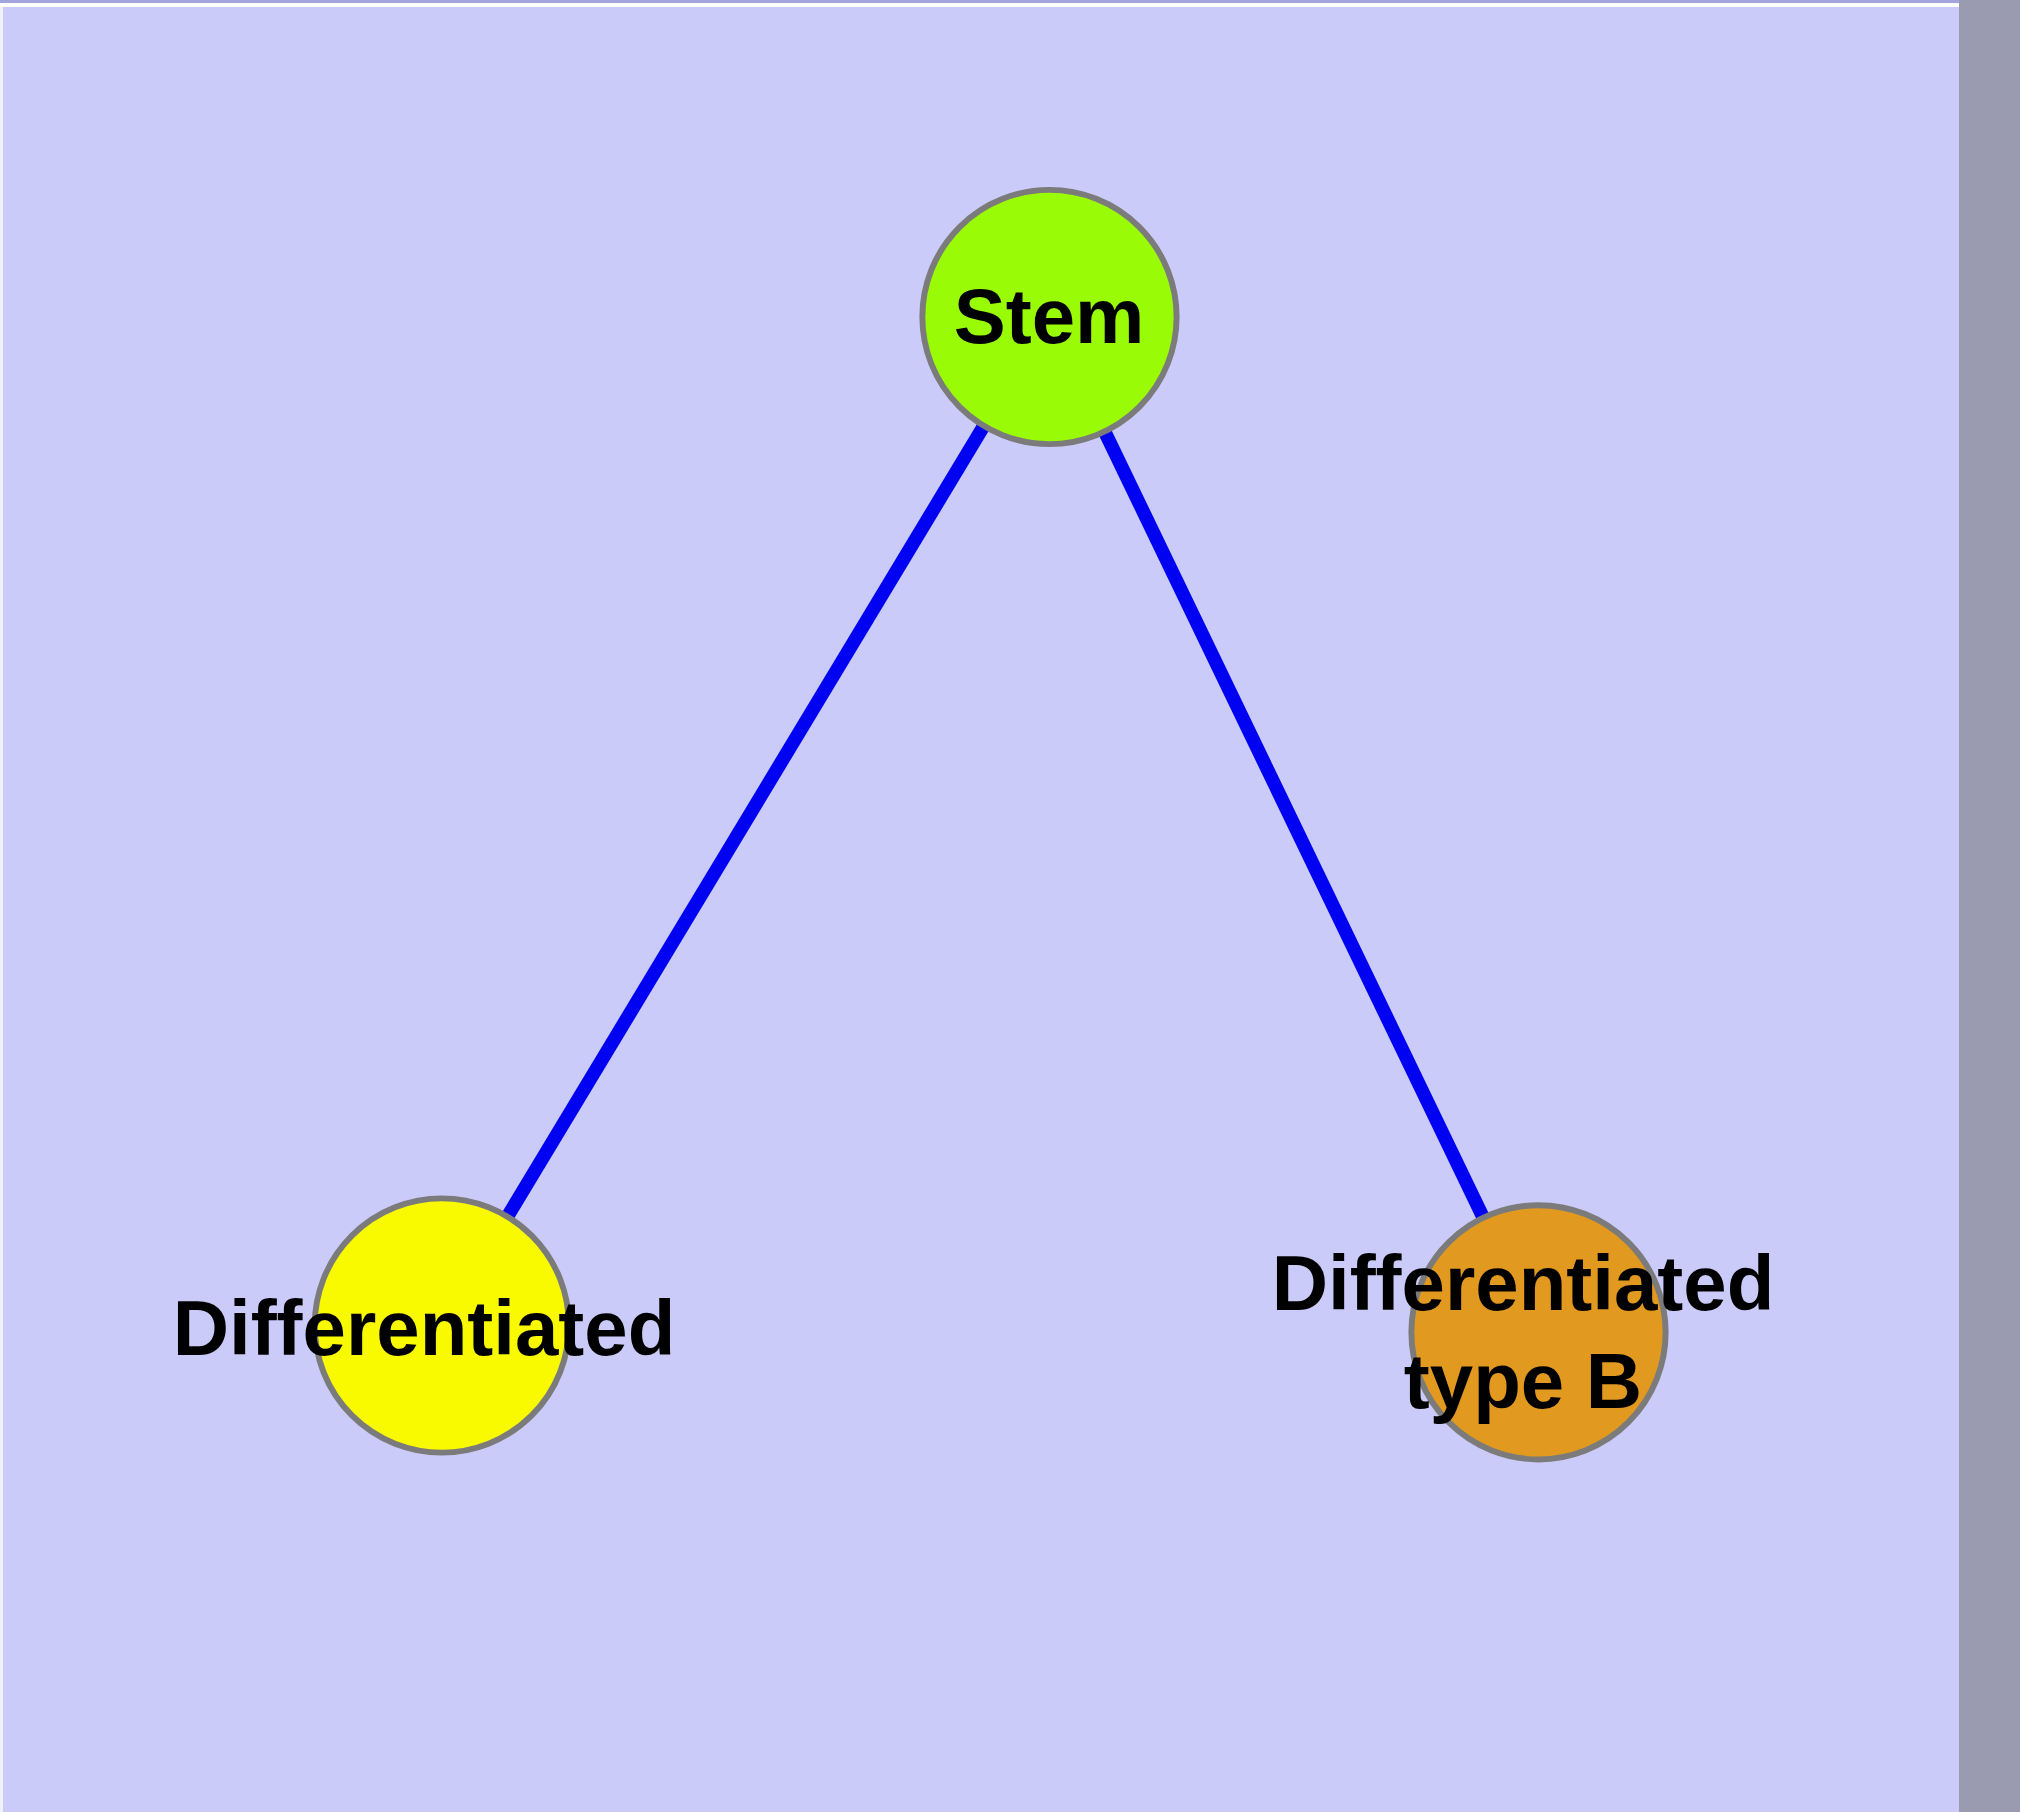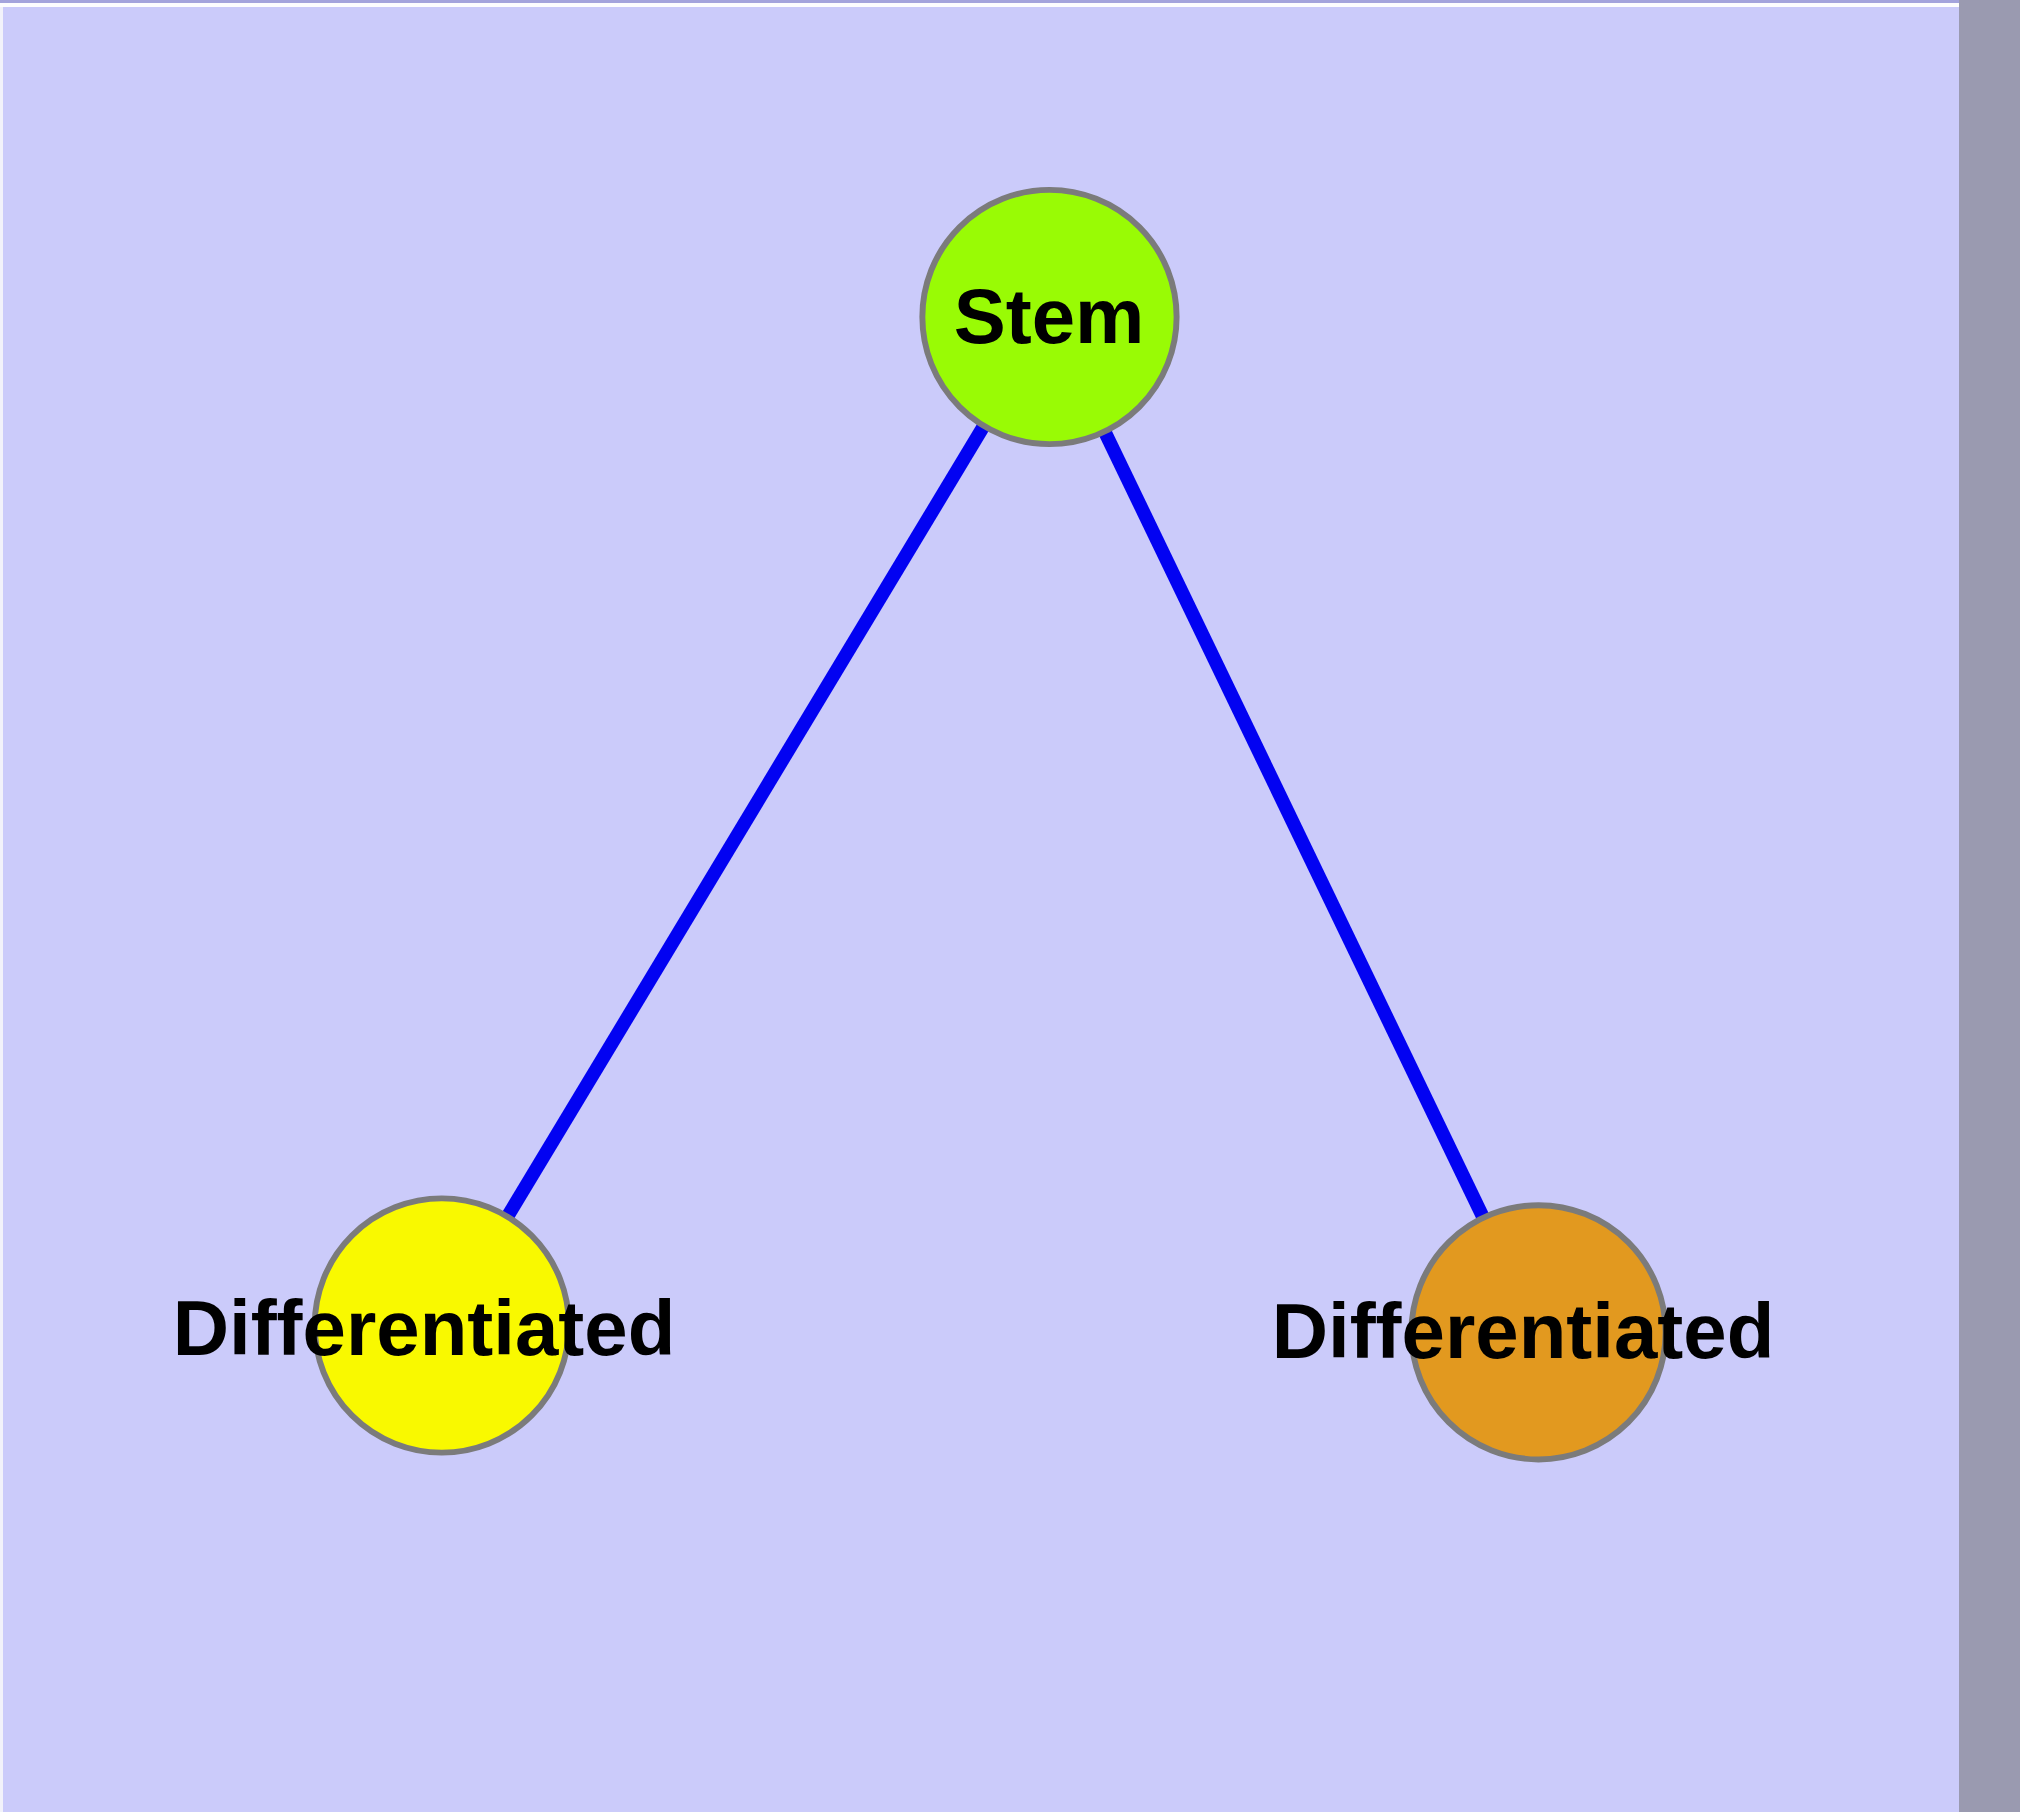--- a/index.html
+++ b/index.html
@@ -77,16 +77,17 @@
   </svg>
 
   <div class="node-label" style="left: 1049px; top: 317px;">Stem</div>
 
   <div class="node-label" style="left: 424px; top: 1329px;">
     <div>Differentiated</div>
   </div>
 
   <div class="node-label" style="left: 1523px; top: 1332px;">
     <div>Differentiated</div>
+    <div>type B</div>
   </div>
 
 </div>
 
 
 </body></html>

